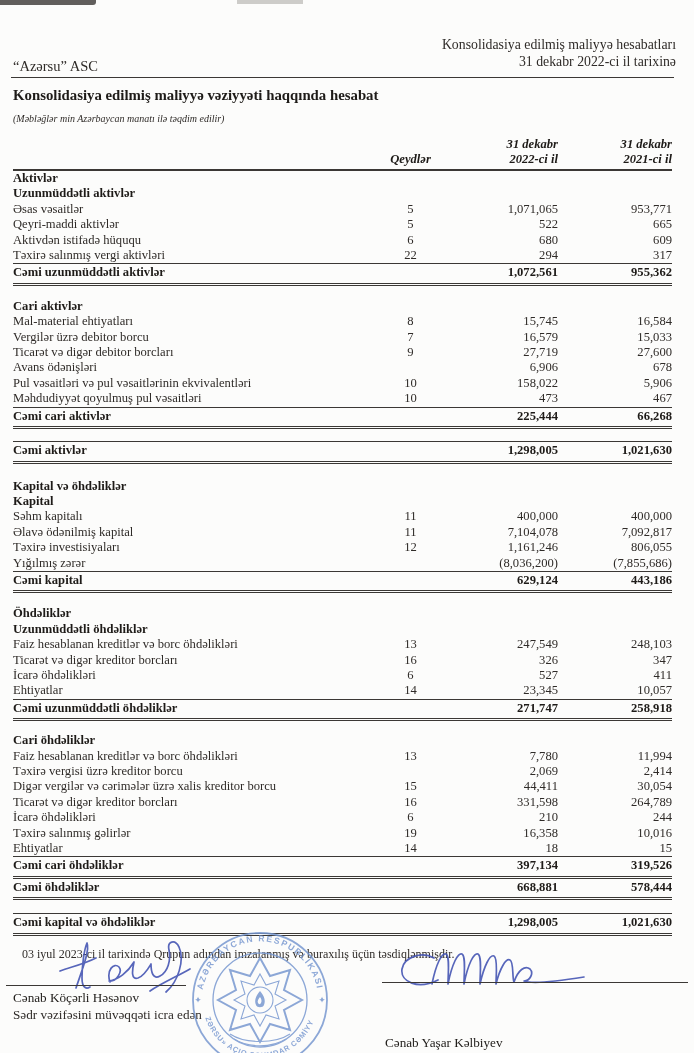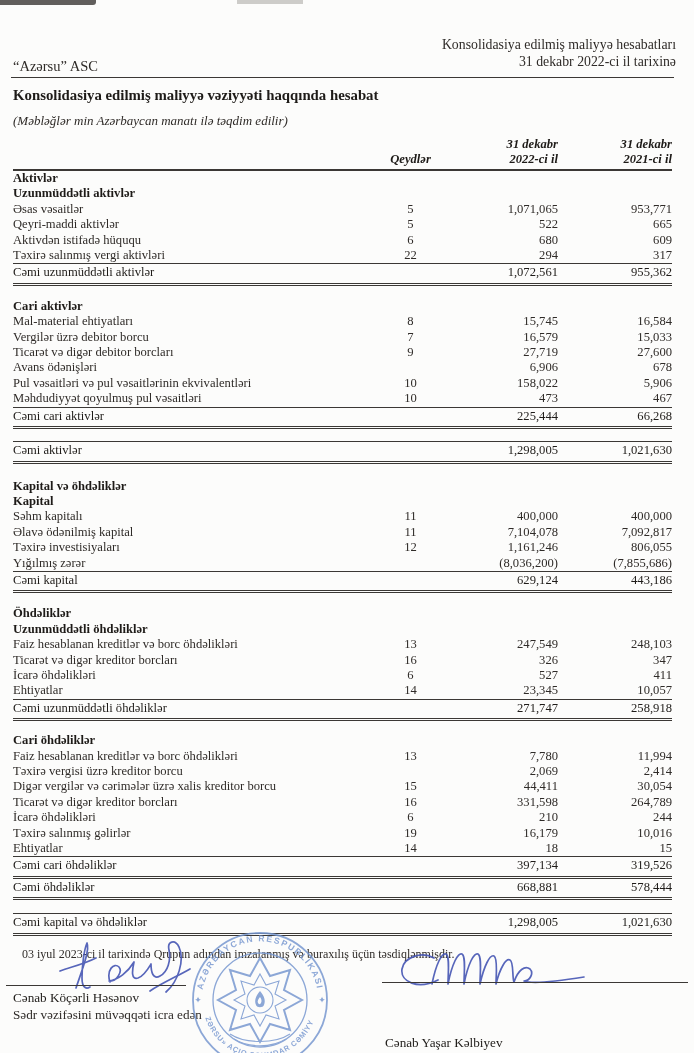--- a/index.html
+++ b/index.html
@@ -26,21 +26,21 @@
   .artifact-2{left:237px;width:66px;height:4px;background:#9d9b98;opacity:.5;}
 
   
   .letterhead{position:absolute;left:13px;right:18px;top:36px;}
   .company{position:absolute;left:0;bottom:-38px;top:auto;font-size:14.5px;}
   .company{bottom:auto;top:22px;}
   .report-ref{position:absolute;right:0;top:0;text-align:right;font-size:13.8px;line-height:17px;}
   .letterhead-rule{position:absolute;left:11px;right:20px;top:77px;border-top:1.6px solid var(--rule);}
 
   .doc-title{position:absolute;left:13px;top:87px;font-size:14.8px;font-weight:bold;color:var(--ink-bold);}
-  .doc-subtitle{position:absolute;left:13px;top:113px;font-size:13px;font-style:italic;}
+  .doc-subtitle{position:absolute;left:13px;top:113px;font-size:10px;font-style:italic;}
 
   
   .fin-table{
     position:absolute;left:13px;top:137px;width:659px;
     border-collapse:collapse;table-layout:fixed;
     font-size:12.6px;line-height:15.4px;color:var(--ink);
   }
   .fin-table col.c-label{width:360px;}
   .fin-table col.c-note{width:75px;}
   .fin-table col.c-2022{width:110px;}
@@ -50,21 +50,21 @@
     border-bottom:2px solid var(--rule);padding:0 0 2px 0;font-size:12.6px;line-height:15px;font-style:italic;
   }
   th.cell-note{text-align:center;}
   th.cell-v2022,th.cell-v2021{text-align:right;}
   .fin-table td{padding:0;vertical-align:bottom;overflow:hidden;white-space:nowrap;}
   td.cell-label{text-align:left;}
   td.cell-note{text-align:center;}
   td.cell-v2022,td.cell-v2021{text-align:right;}
   tr.row-section td{font-weight:bold;color:var(--ink-bold);}
   tr.row-total td{
-    font-weight:normal;color:var(--ink-bold);
+    font-weight:bold;color:var(--ink-bold);
     border-top:1.2px solid var(--rule);
     border-bottom:3px double var(--rule);
     padding:1px 0 2px 0;
   }
   tr.row-spacer td{border:none;}
 
   
   .approval{position:absolute;left:22px;top:918px;font-size:12px;margin-top:29px;}
   .sig-line{position:absolute;border-top:1.4px solid var(--rule);}
   .sig-line-left{left:6px;top:985px;width:180px;}
@@ -352,21 +352,21 @@
         </tr>
         <tr class="row-item">
           <td class="cell-label">İcarə öhdəlikləri</td>
           <td class="cell-note">6</td>
           <td class="cell-v2022">210</td>
           <td class="cell-v2021">244</td>
         </tr>
         <tr class="row-item">
           <td class="cell-label">Təxirə salınmış gəlirlər</td>
           <td class="cell-note">19</td>
-          <td class="cell-v2022">16,179</td>
+          <td class="cell-v2022">16,358</td>
           <td class="cell-v2021">10,016</td>
         </tr>
         <tr class="row-item">
           <td class="cell-label">Ehtiyatlar</td>
           <td class="cell-note">14</td>
           <td class="cell-v2022">18</td>
           <td class="cell-v2021">15</td>
         </tr>
         <tr class="row-total">
           <td class="cell-label">Cəmi cari öhdəliklər</td>

